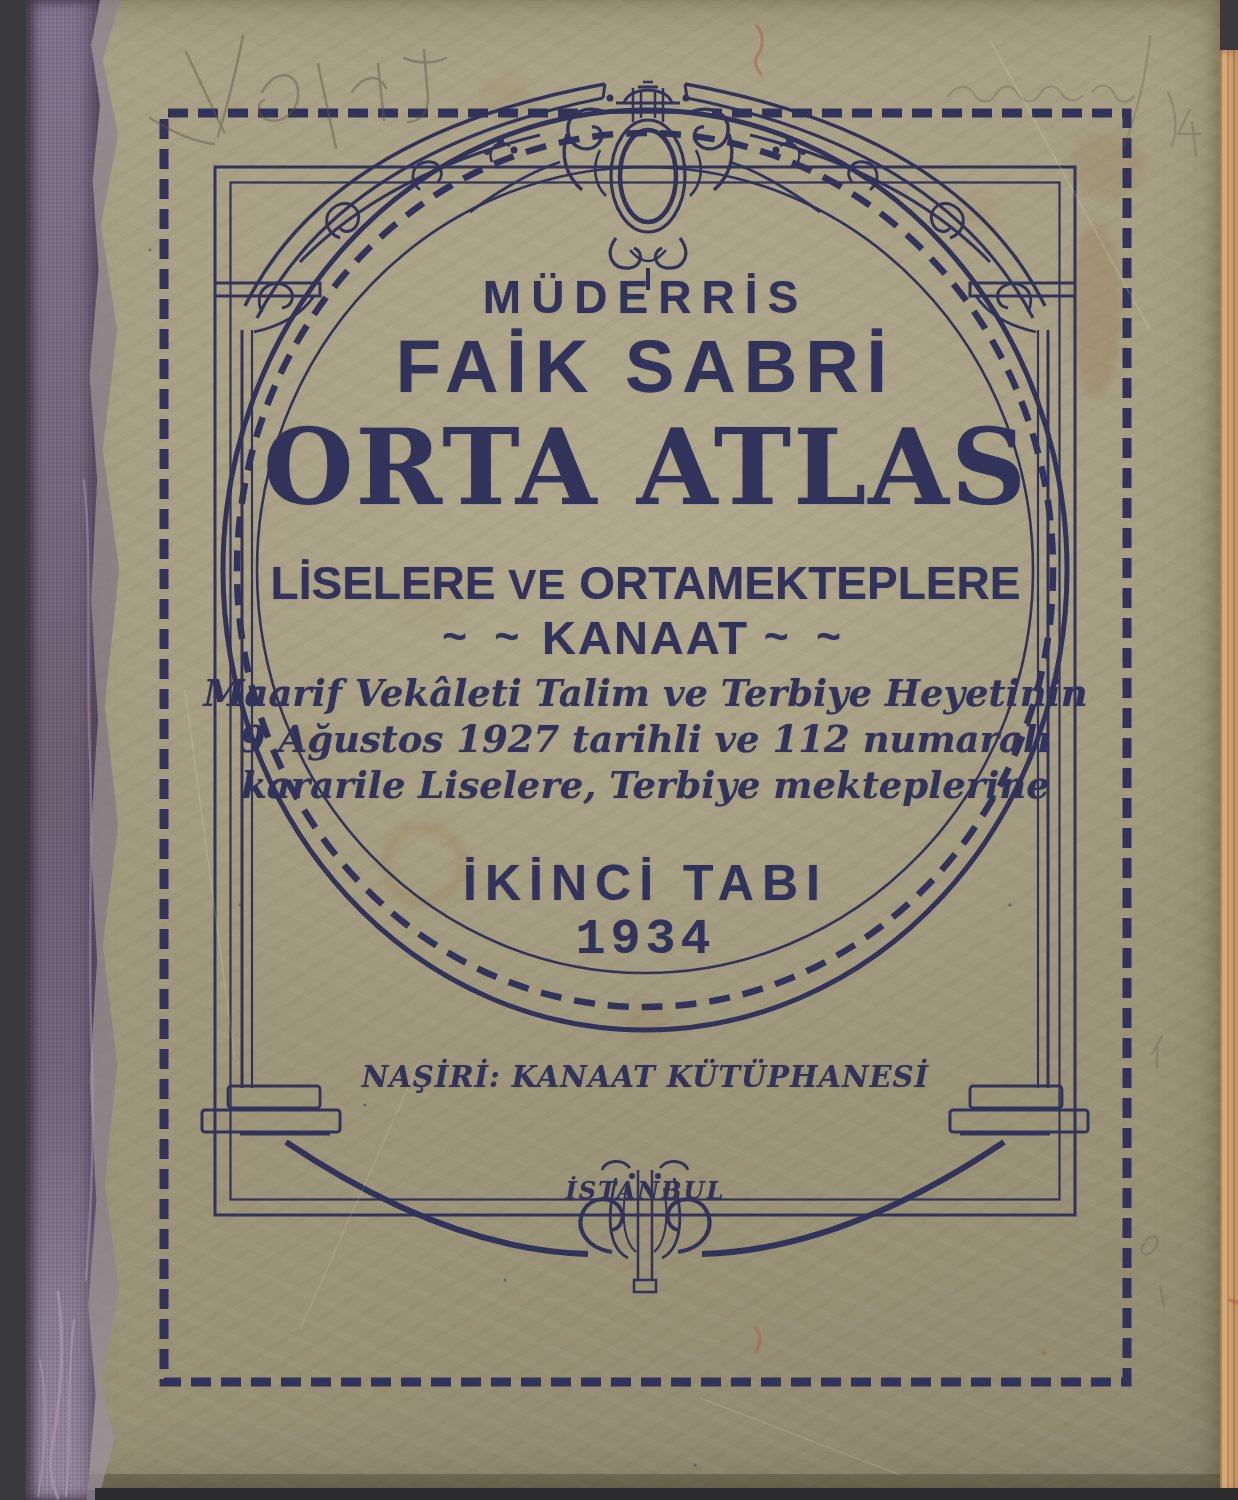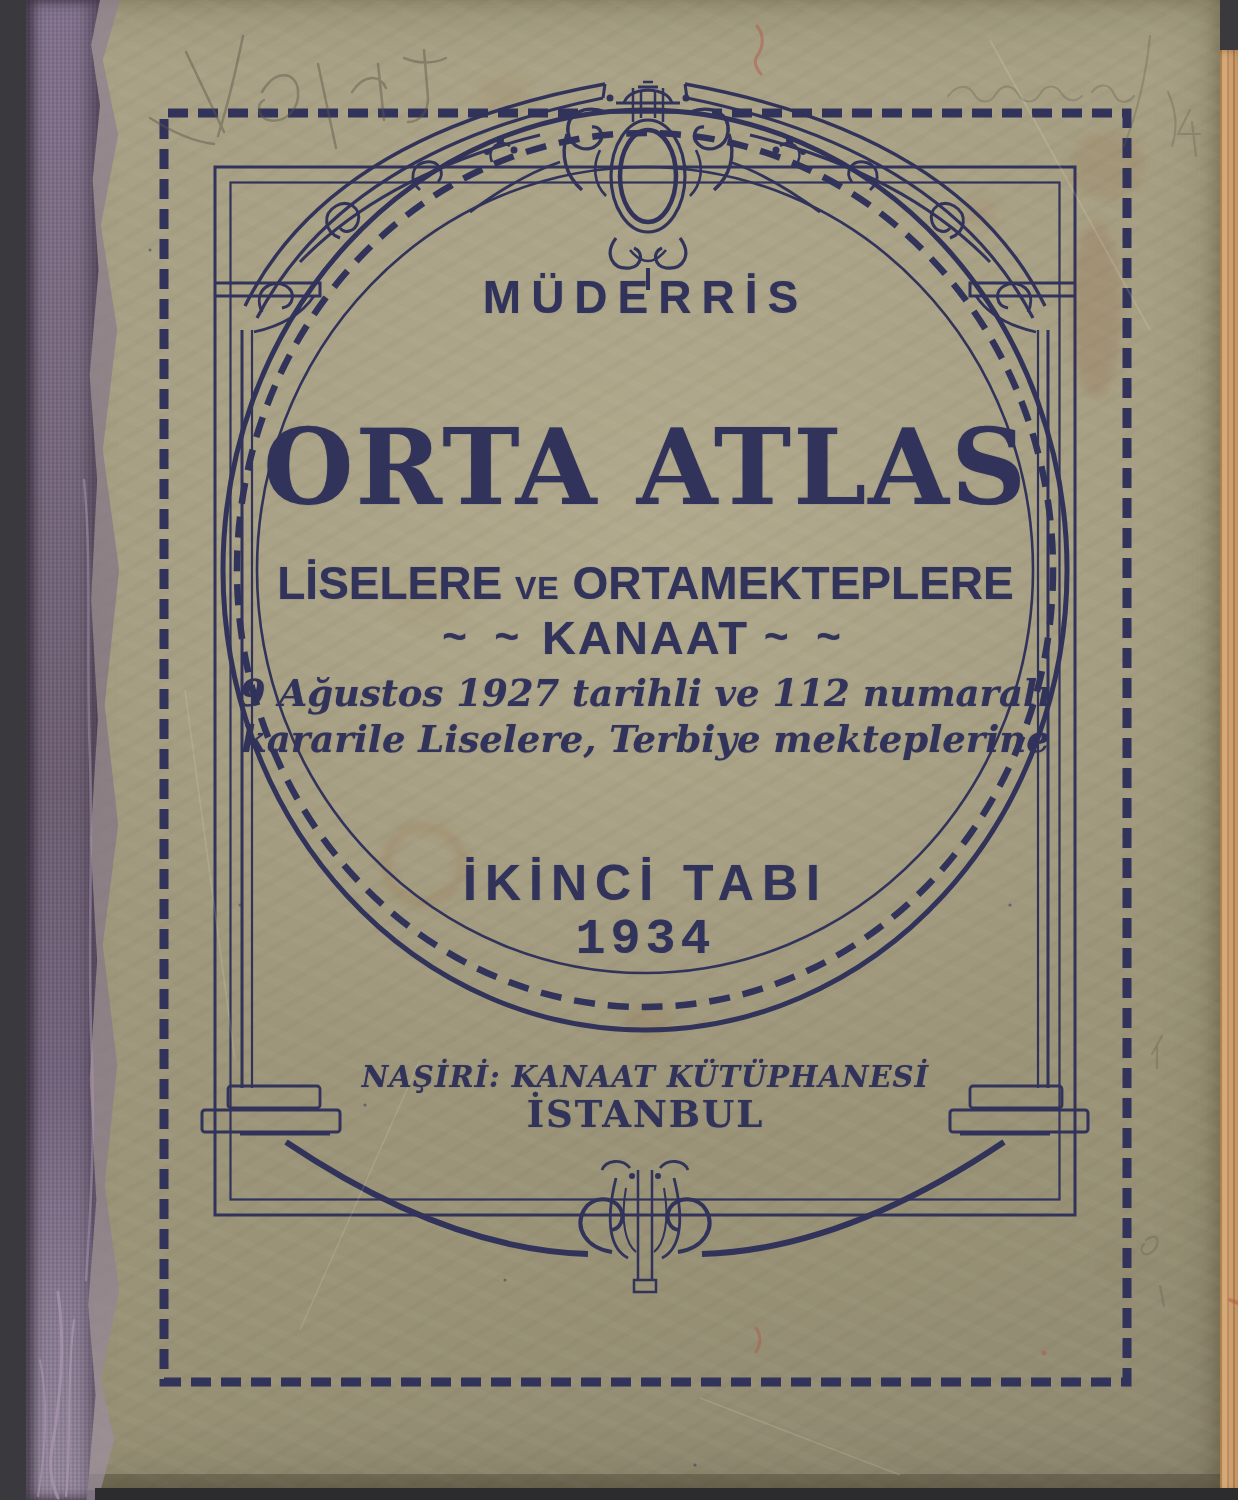--- a/index.html
+++ b/index.html
@@ -45,30 +45,30 @@
   .thread{stroke:#a793ad;fill:none;stroke-linecap:round;}
   
   .frame-text{position:absolute;left:163px;top:0;width:965px;height:1242px;pointer-events:none;}
   .t{position:absolute;left:0;width:100%;text-align:center;color:var(--ink);
      text-shadow:0 0 1px rgba(49,51,90,.55);white-space:nowrap;}
   .t-header   {top:270px;font-size:46px;font-weight:700;letter-spacing:10px;}
   .t-author   {top:324px;font-size:74px;font-weight:700;letter-spacing:8px;}
   .t-title    {top:406px;font-size:104px;font-weight:700;letter-spacing:2px;
                font-family:"DejaVu Serif",serif;}
   .t-audience {top:556px;font-size:46px;font-weight:700;letter-spacing:0;}
-  .t-audience .conj{font-size:32px;letter-spacing:1px;text-align:right;}
+  .t-audience .conj{font-size:42px;letter-spacing:1px;text-align:right;}
   .t-mahsus   {top:610px;font-size:47px;font-weight:700;letter-spacing:2px;}
   .t-mahsus .tilde{letter-spacing:8px;font-size:42px;vertical-align:3px;}
   .t-approval {top:670px;font-size:37px;font-weight:700;font-style:italic;
                font-family:"DejaVu Serif",serif;line-height:46px;white-space:normal;}
   .t-edition  {top:854px;font-size:50px;font-weight:700;letter-spacing:8px;}
   .t-year     {top:911px;font-size:50px;font-weight:700;letter-spacing:5px;font-family:Liberation Mono, monospace;}
   .t-publisher{top:1060px;font-size:29px;font-weight:700;font-style:italic;letter-spacing:1px;
                font-family:"DejaVu Serif",serif;}
-  .t-city     {top:1092px;font-size:37px;font-weight:700;letter-spacing:2px;
+  .t-city     {top:1176px;font-size:24px;font-weight:700;font-style:italic;letter-spacing:2px;
                font-family:"DejaVu Serif",serif;}
   .t-imprint  {top:1350px;font-size:19px;font-style:italic;letter-spacing:.3px;opacity:.92;}
 </style>
 </head>
 <body>
 
 <div class="stage">
 
   <div class="page-edges"></div>
   <div class="cover"></div>
@@ -232,32 +232,34 @@
         <circle cx="505" cy="1280" r="1.6"></circle>
       <circle cx="1010" cy="905" r="1.6"></circle>
         <circle cx="240" cy="905" r="1.5"></circle>
       <circle cx="695" cy="1465" r="1.6"></circle>
         <circle cx="150" cy="250" r="1.5"></circle>
     </g>
   </svg>
 
   <div class="frame-text">
     <div class="t t-header">MÜDERRİS</div>
+    <div class="t t-author">FAİK SABRİ</div>
     <div class="t t-title">ORTA ATLAS</div>
     <div class="t t-audience">
       <span>LİSELERE</span>
       <span class="conj">VE</span>
       <span>ORTAMEKTEPLERE</span>
     </div>
     <div class="t t-mahsus">
       <span class="tilde">~ ~</span>
       <span>KANAAT</span>
       <span class="tilde">~ ~</span>
     </div>
     <div class="t t-approval">
+      <div>Maarif Vekâleti Talim ve Terbiye Heyetinin</div>
       <div>9 Ağustos 1927 tarihli ve 112 numaralı</div>
       <div>kararile Liselere, Terbiye mekteplerine</div>
     </div>
     <div class="t t-edition">İKİNCİ TABI</div>
     <div class="t t-year">1934</div>
     <div class="t t-publisher">NAŞİRİ: KANAAT KÜTÜPHANESİ</div>
     <div class="t t-city">İSTANBUL</div>
   </div>
 </div>
 

